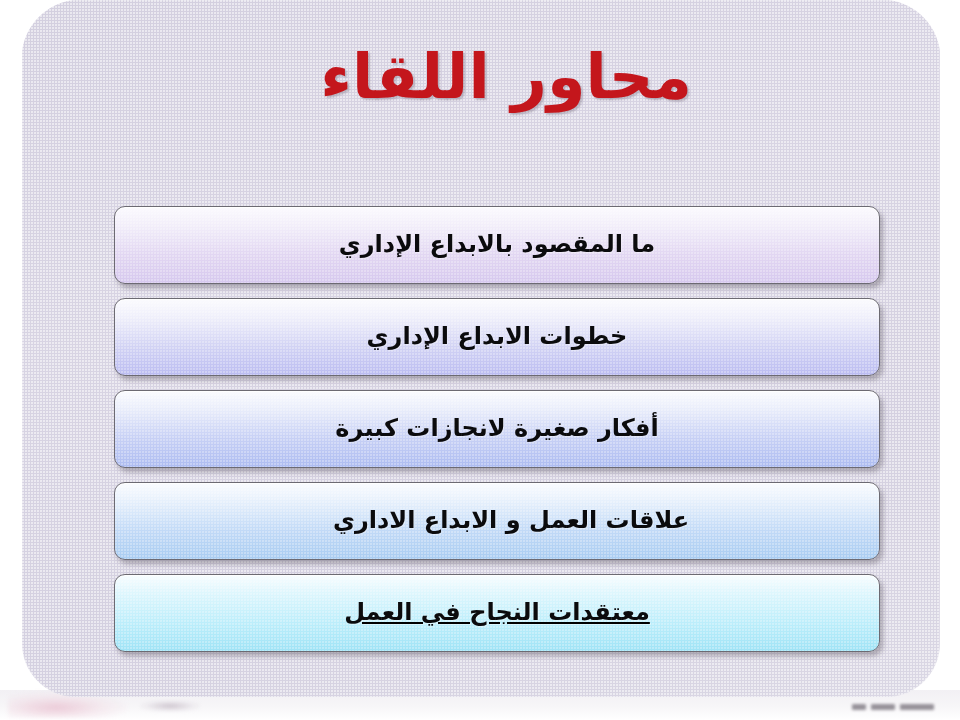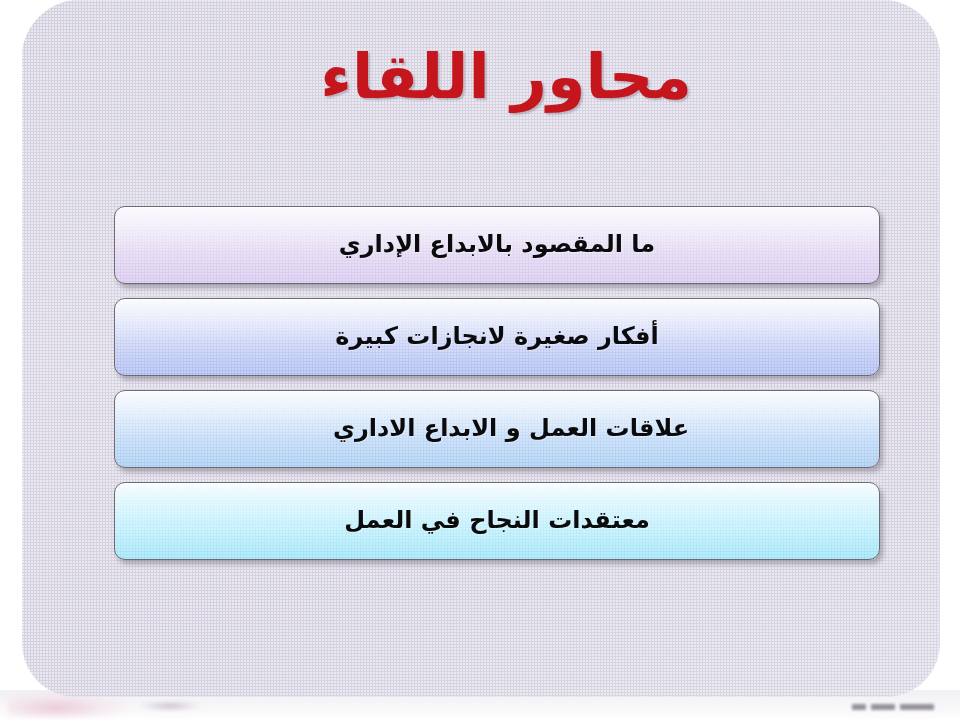--- a/index.html
+++ b/index.html
@@ -171,21 +171,21 @@
     z-index: 1;
     background-image: radial-gradient(circle at 1px 1px, rgba(255,255,255,0.40) 0.6px, rgba(255,255,255,0) 1px);
     background-size: 3px 3px;
     pointer-events: none;
   }
 
   .bar.b1 { background: linear-gradient(180deg, #fbfafe 0%, #f2eefa 24%, #e2d7f2 62%, #d6c8ee 100%); }
   .bar.b2 { background: linear-gradient(180deg, #fbfbfe 0%, #efeffb 24%, #d2d3f4 62%, #bbbcf1 100%); }
   .bar.b3 { background: linear-gradient(180deg, #fafbfe 0%, #e9edfb 24%, #c7d0f5 62%, #adbcf1 100%); margin-top: 9px; }
   .bar.b4 { background: linear-gradient(180deg, #fafcff 0%, #e6f0fc 24%, #c2daf7 62%, #a9ccf1 100%); padding-left: 28px; }
-  .bar.b5 { background: linear-gradient(180deg, #f8fdff 0%, #ddf6fd 24%, #bdeefb 62%, #9fe3f6 100%); }
+  .bar.b5 { background: linear-gradient(180deg, #f8fdff 0%, #ddf6fd 24%, #bdeefb 62%, #9fe3f6 100%); text-decoration: underline; }
 </style>
 </head>
 <body>
 
 <div class="canvas">
 
   <div class="underlay-strip"></div>
   <div class="underlay-pink"></div>
   <div class="underlay-smudge"></div>
   <div class="underlay-wm">
@@ -197,20 +197,23 @@
   <div class="slide">
 
     <div class="slide-title">محاور اللقاء</div>
 
     <div class="bars">
 
       <div class="bar b1">
         <span class="bar-label">ما المقصود بالابداع الإداري</span>
       </div>
 
+      <div class="bar b2">
+        <span class="bar-label">خطوات الابداع الإداري</span>
+      </div>
 
       <div class="bar b3">
         <span class="bar-label">أفكار صغيرة لانجازات كبيرة</span>
       </div>
 
       <div class="bar b4">
         <span class="bar-label">علاقات العمل و الابداع الاداري</span>
       </div>
 
       <div class="bar b5">

